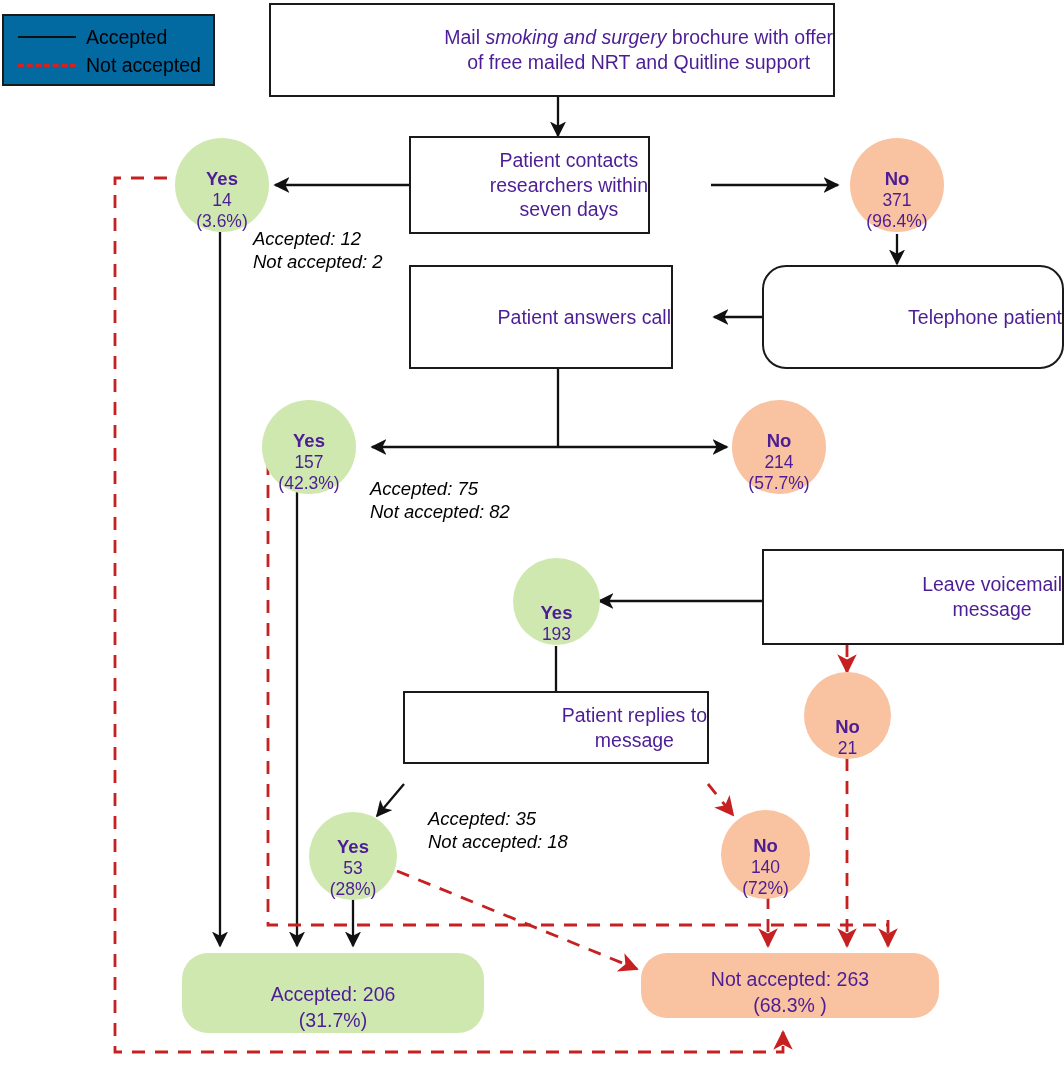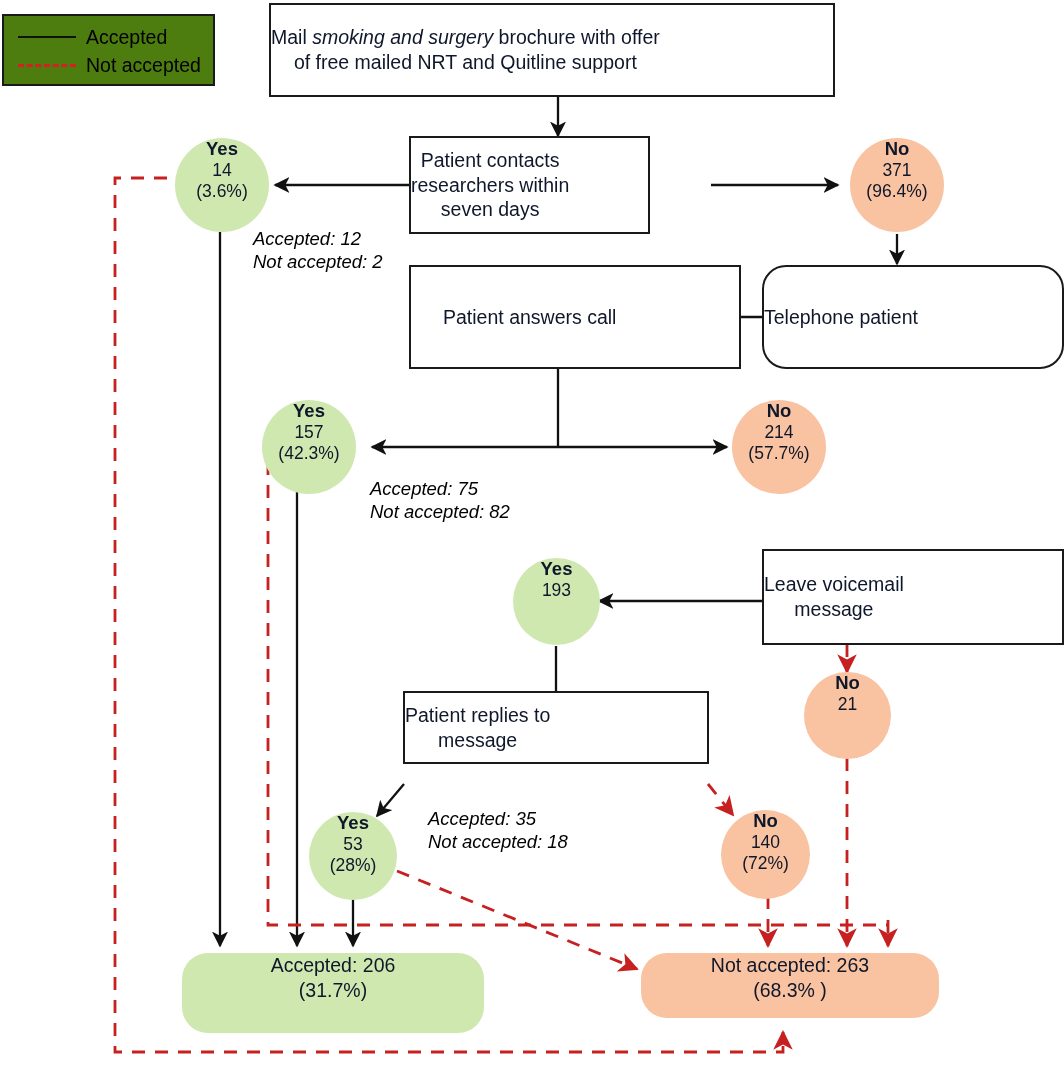--- a/index.html
+++ b/index.html
@@ -20,23 +20,23 @@
     left: 0; top: 0;
     width: 1064px;
     height: 1067px;
     pointer-events: none;
   }
   .node {
     position: absolute;
     box-sizing: border-box;
     display: flex;
     align-items: center;
-    justify-content: flex-start;
+    justify-content: flex-end;
     text-align: center;
-    color: #0f172a;
+    color: #4c1d95;
   }
   .proc {
     background: #ffffff;
     border: 2.2px solid #1a1a1a;
     font-size: 19.5px;
     line-height: 1.26;
   }
   .circle {
     border-radius: 50%;
     font-size: 17.5px;
@@ -66,21 +66,21 @@
     white-space: nowrap;
   }
   .legend {
     position: absolute;
     left: 2px;
     top: 14px;
     width: 213px;
     height: 72px;
     box-sizing: border-box;
     border: 2.2px solid #1a1a1a;
-    background: #4d7c0f;
+    background: #0369a1;
     padding: 7px 0 0 14px;
   }
   .legend-row {
     display: flex;
     align-items: center;
     height: 28px;
   }
   .legend-label {
     font-size: 19.5px;
     color: #000000;
@@ -173,21 +173,21 @@
       <div>of free mailed NRT and Quitline support</div>
     </div>
   </div>
 
   <div class="node proc" style="left:409px; top:136px; width:241px; height:98px; white-space:pre-line;">Patient contacts
 researchers  within
 seven days</div>
 
   <div class="node proc" style="left:762px; top:265px; width:302px; height:104px;border-radius:24px;">Telephone patient</div>
 
-  <div class="node proc" style="left:409px; top:265px; width:332px; height:104px;padding-left:32px;">Patient answers call</div>
+  <div class="node proc" style="left:409px; top:265px; width:264px; height:104px;padding-left:32px;">Patient answers call</div>
 
   <div class="node proc" style="left:762px; top:549px; width:302px; height:96px; white-space:pre-line;">Leave voicemail
 message</div>
 
   <div class="node proc" style="left:403px; top:691px; width:306px; height:73px; white-space:pre-line;">Patient replies to
 message</div>
 
   <div class="node circle c-yes" style="left:175px; top:138px; width:94px; height:94px;">
     <span class="hd">Yes</span>
     <span>14</span>

